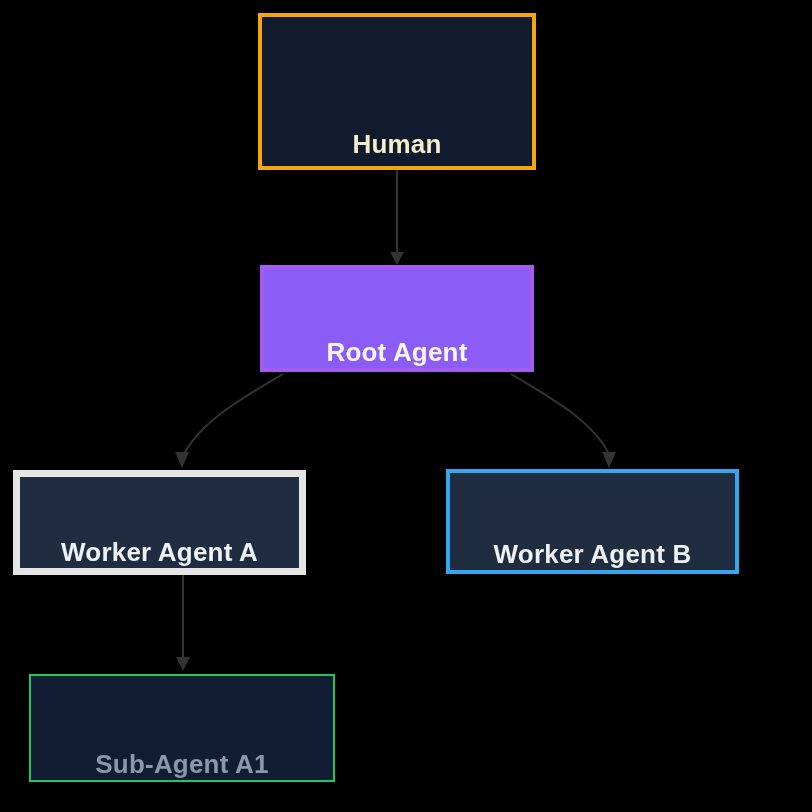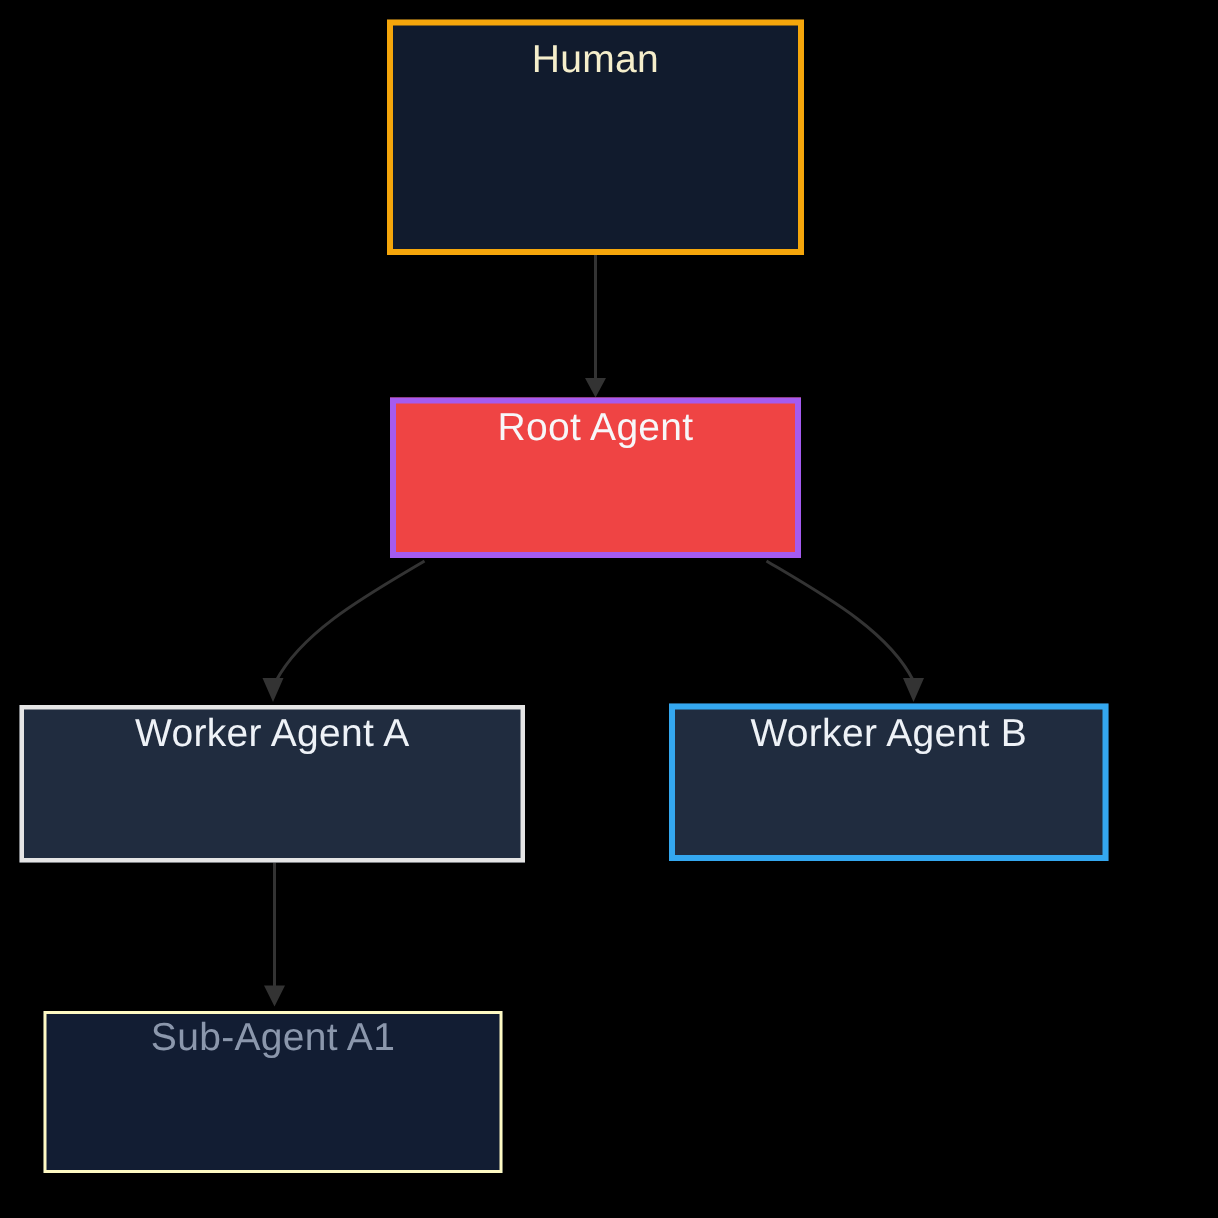--- a/index.html
+++ b/index.html
@@ -28,54 +28,55 @@
   }
   .edge-head {
     stroke: none;
   }
   .node {
     position: absolute;
     box-sizing: border-box;
     display: flex;
     flex-direction: column;
     align-items: center;
-    justify-content: space-between;
+    justify-content: flex-end;
     text-align: center;
     font-size: 26px;
     letter-spacing: 0.2px;
+    font-weight: bold;
   }
   .node-human {
     left: 258px; top: 13px; width: 278px; height: 157px;
     background: #111b2d;
     border: 4px solid #f5a60b;
     color: #f5eecb;
     line-height: 44px;
   }
   .node-root {
     left: 260px; top: 265px; width: 274px; height: 107px;
-    background: #ef4444;
+    background: #8b5cf6;
     border: 4px solid #a55bf0;
     color: #f7f7f9;
   }
   .node-worker-a {
-    left: 13px; top: 470px; width: 337px; height: 105px;
+    left: 13px; top: 470px; width: 293px; height: 105px;
     background: #202c3f;
-    border: 3px solid #e5e5e5;
+    border: 7px solid #e5e5e5;
     color: #eef2f7;
   }
   .node-worker-b {
     left: 446px; top: 469px; width: 293px; height: 105px;
     background: #202c3f;
     border: 4px solid #34a7ef;
     color: #eef2f7;
   }
   .node-sub {
     left: 29px; top: 674px; width: 306px; height: 108px;
     background: #121d33;
-    border: 2px solid #fef9c3;
+    border: 2px solid #22c55e;
     color: #8b97ac;
   }
 </style>
 </head>
 <body>
 
 <div class="canvas">
 
   <svg class="edges" width="812" height="812" viewBox="0 0 812 812" aria-hidden="true">
 

